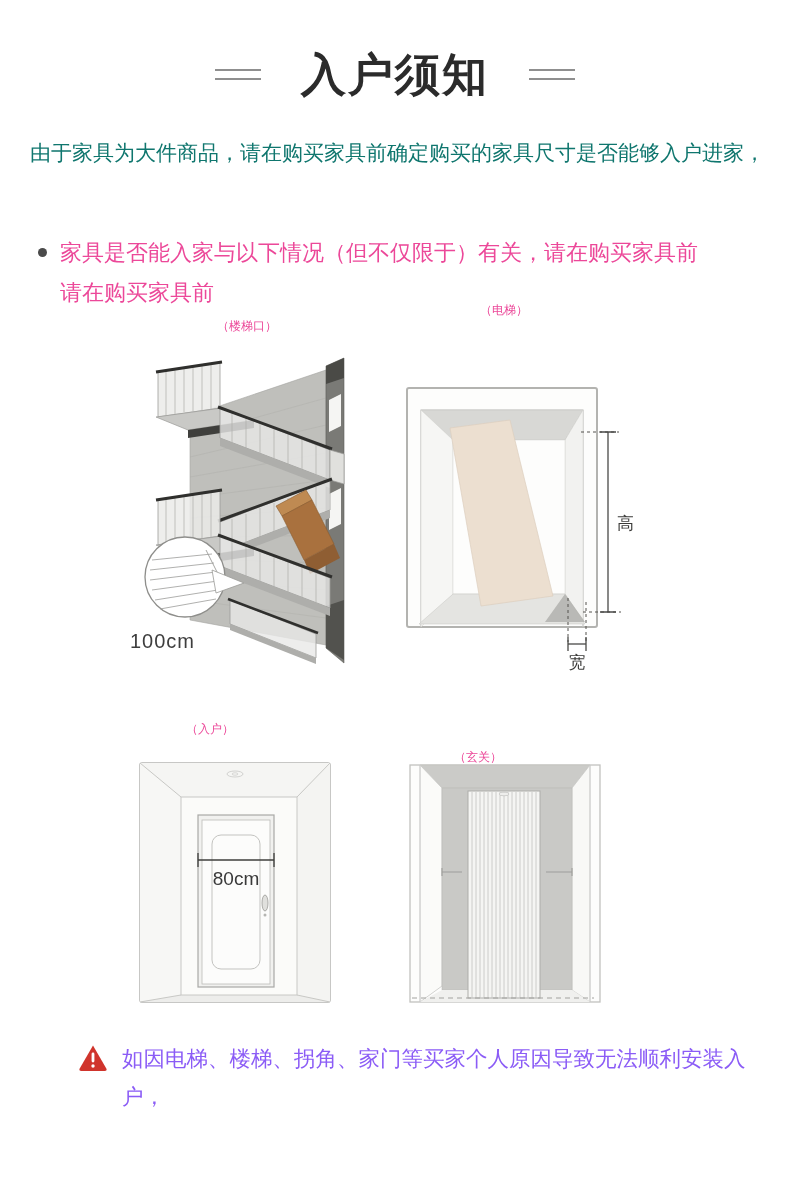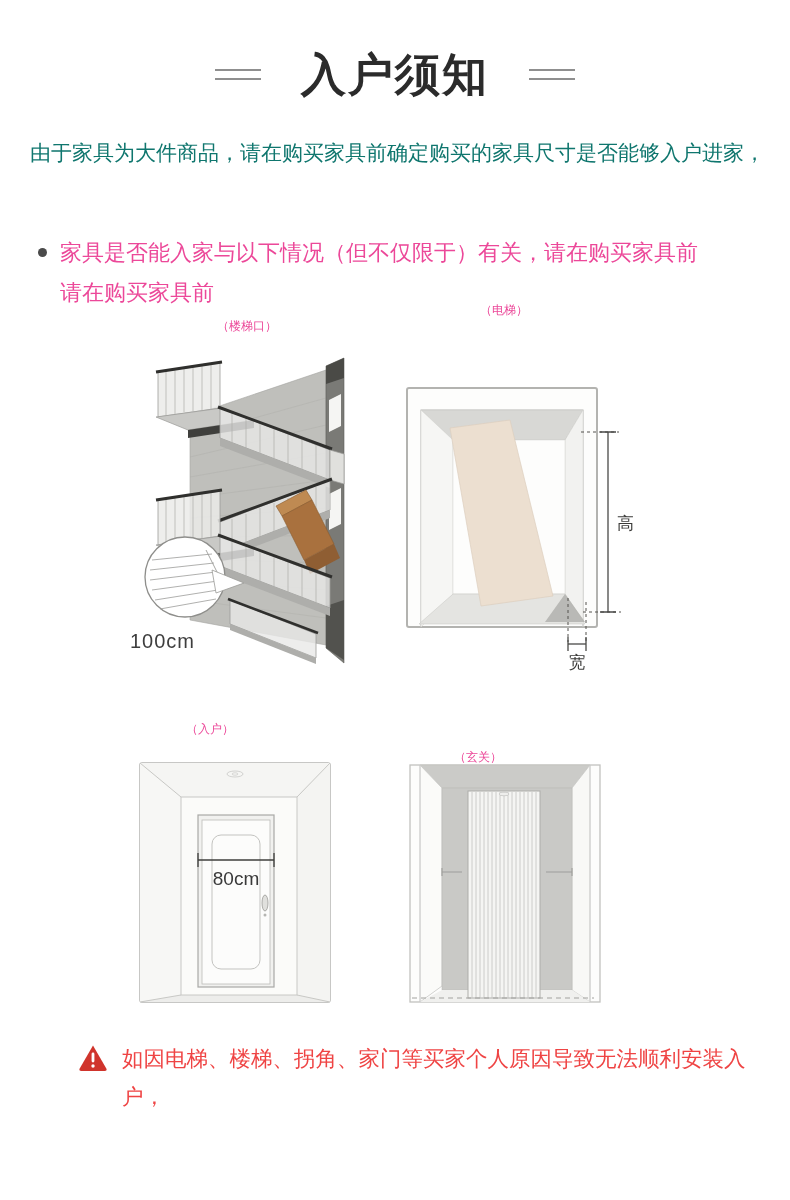--- a/index.html
+++ b/index.html
@@ -37,21 +37,21 @@
   .fig { position:absolute; }
   .svg-stairs   { left:100px; top:348px; }
   .svg-elevator { left:395px; top:362px; }
   .svg-entry    { left:133px; top:757px; }
   .svg-hall     { left:398px; top:758px; }
   svg text { font-family:"Liberation Sans","DejaVu Sans",sans-serif; }
 
   
   .warning-icon { position:absolute; left:78px; top:1044px; }
   .warning-text { position:absolute; left:122px; top:1040px; width:625px;
-                  font-size:21.5px; line-height:38px; color:#ef4444; font-weight:500; }
+                  font-size:21.5px; line-height:38px; color:#8b5cf6; font-weight:500; }
 </style>
 </head>
 <body>
 
 <div class="page">
 
   <div class="title-row">
     <span class="deco">
         <i></i>
         <i></i>

